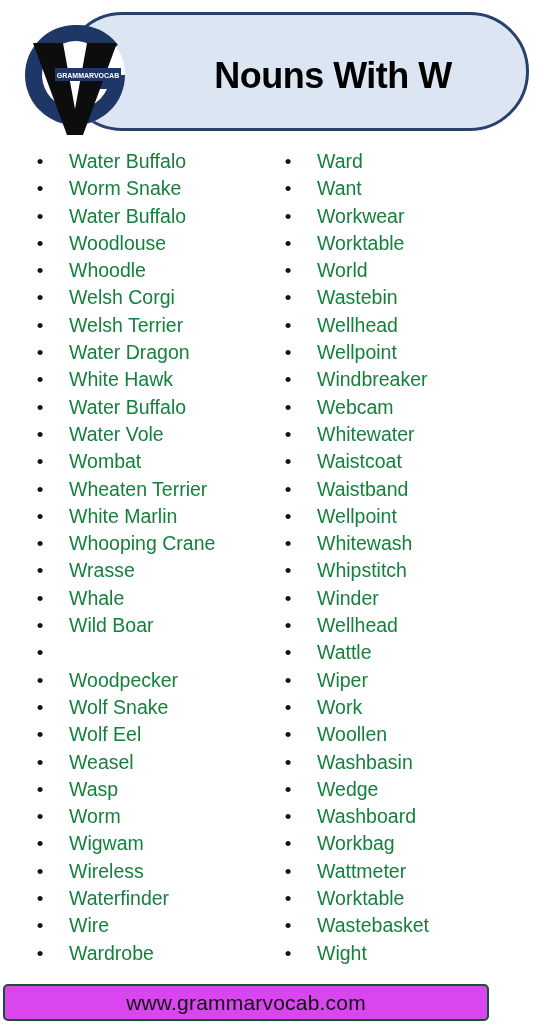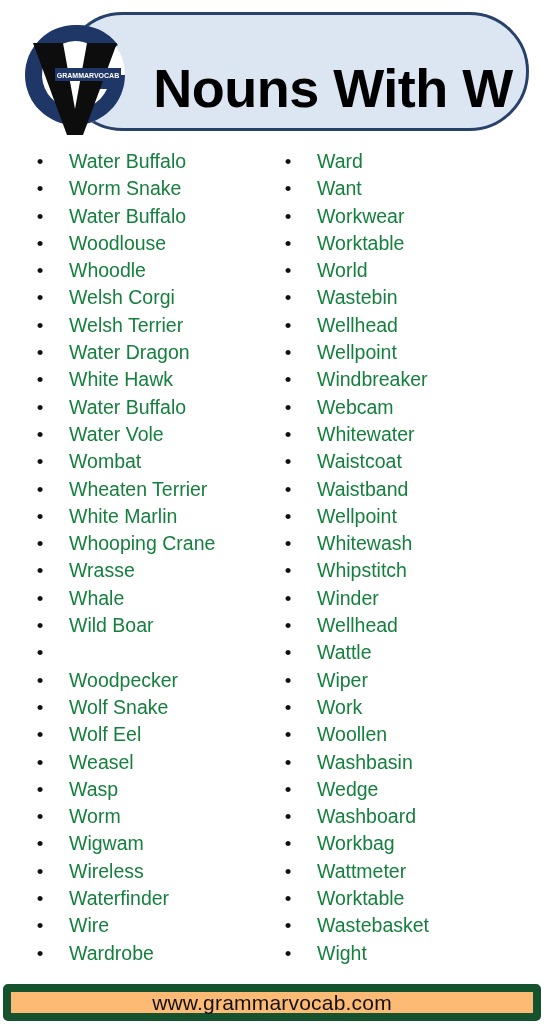--- a/index.html
+++ b/index.html
@@ -30,27 +30,27 @@
     width: 466px;
     height: 119px;
     box-sizing: border-box;
     background: #dce6f3;
     border: 3px solid #27416b;
     border-radius: 60px;
   }
   #header-title {
     position: absolute;
     left: 138px;
-    top: 28px;
+    top: 16px;
     width: 390px;
     height: 119px;
     display: flex;
     align-items: center;
     justify-content: center;
-    font-size: 54px;
+    font-size: 36px;
     font-weight: bold;
     letter-spacing: -0.5px;
     color: #000000;
     white-space: nowrap;
     z-index: 4;
   }
   
   #logo {
     position: absolute;
     left: 19px;
@@ -99,25 +99,25 @@
     font-size: 19.5px;
     line-height: 27.3px;
     color: #15803d;
   }
 
   
   #footer {
     position: absolute;
     left: 3px;
     top: 984px;
-    width: 538px;
+    width: 486px;
     height: 37px;
     box-sizing: border-box;
-    background: #fdba74;
-    border: 8px solid #14532d;
+    background: #d946ef;
+    border: 2px solid #14532d;
     border-radius: 5px;
     display: flex;
     align-items: center;
     justify-content: center;
   }
   #footer-url {
     font-size: 21px;
     color: #111111;
     letter-spacing: 0.2px;
   }

